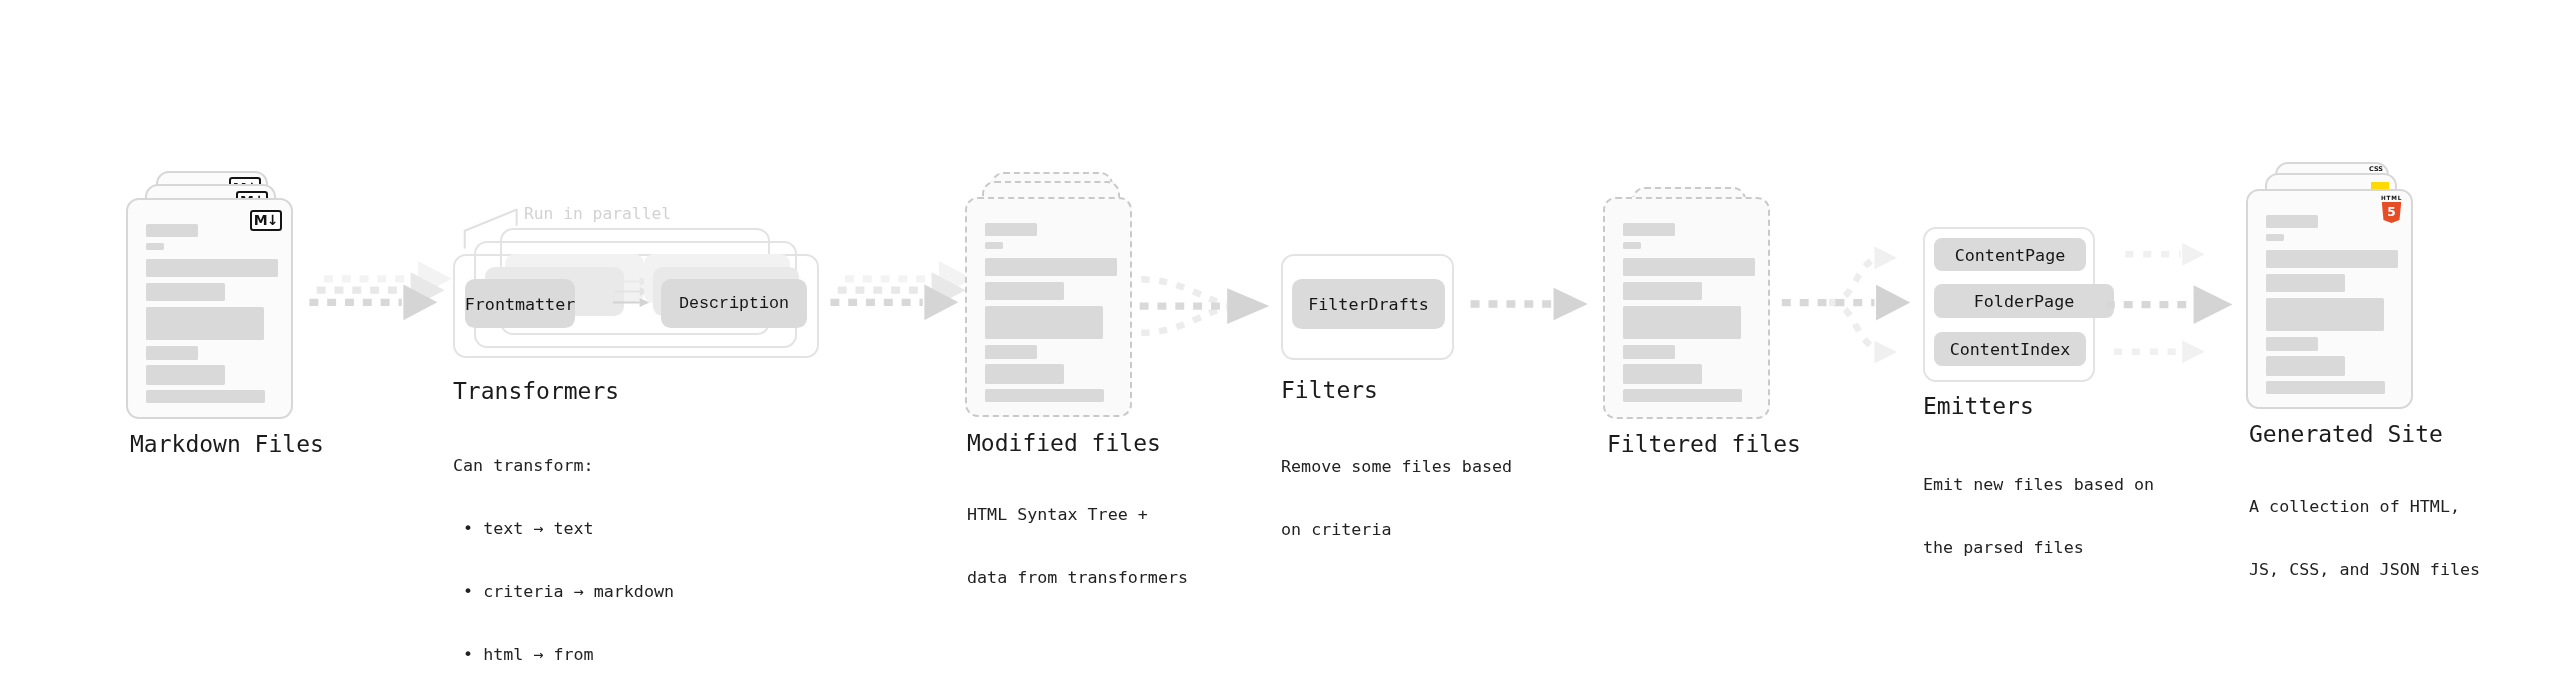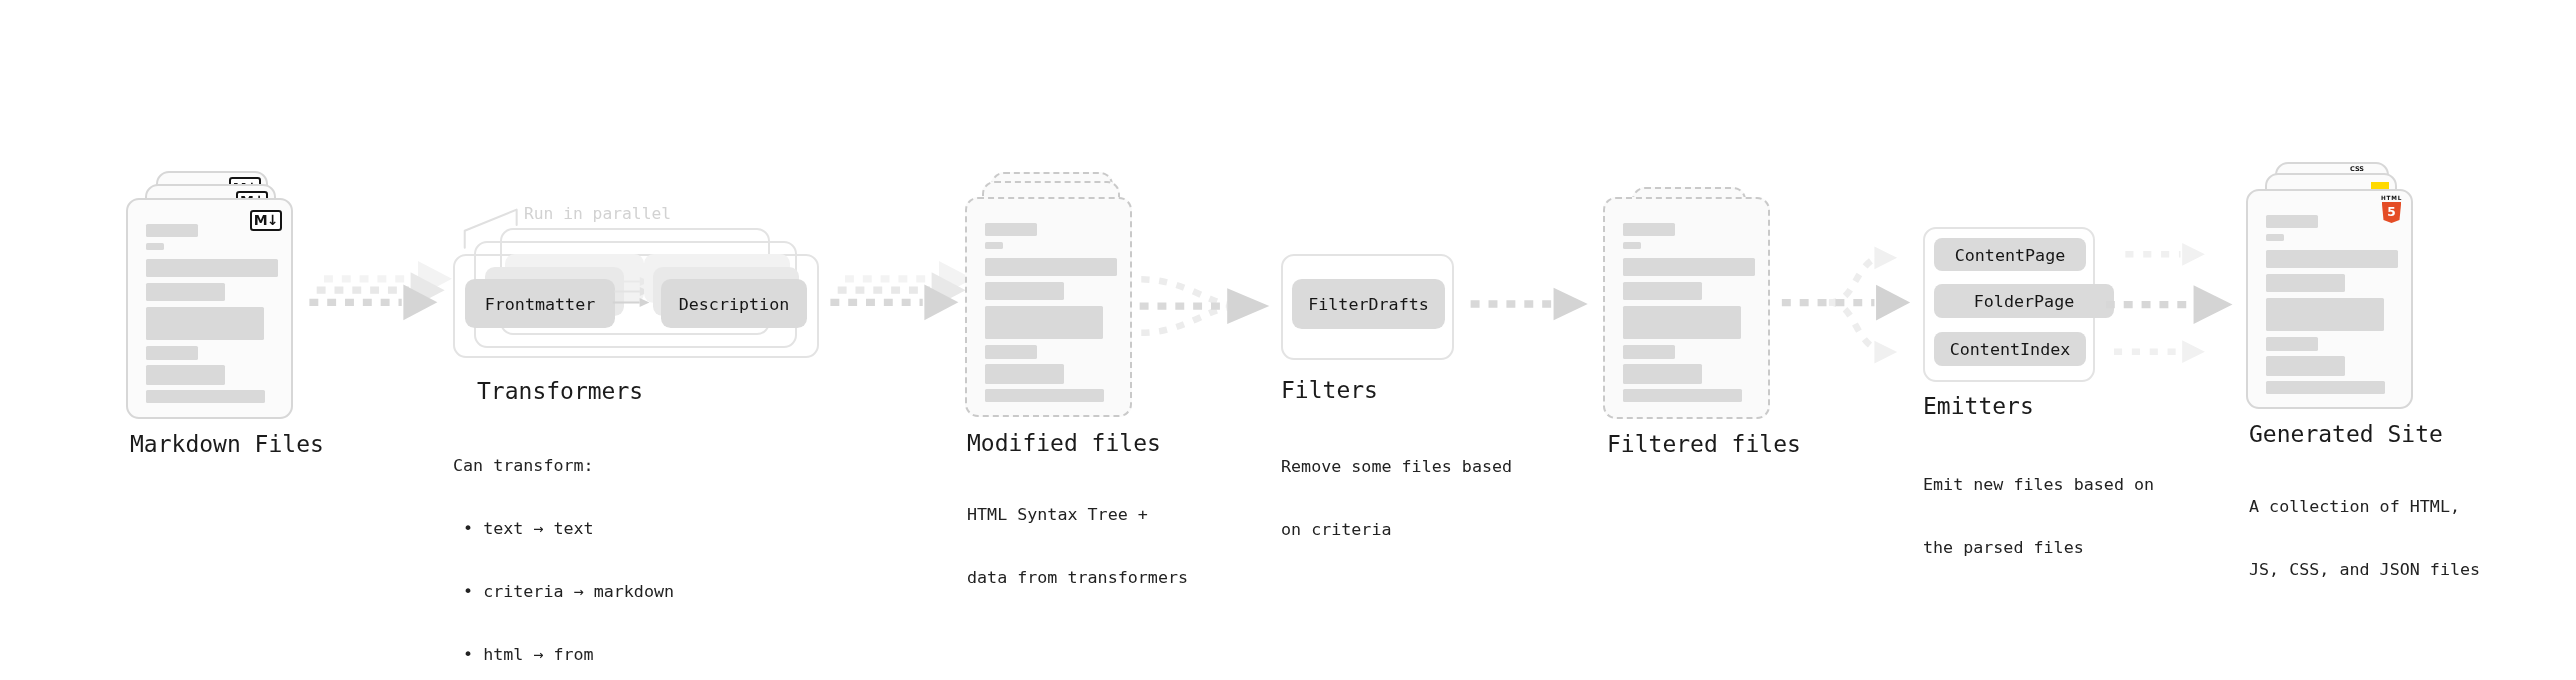--- a/index.html
+++ b/index.html
@@ -96,40 +96,40 @@
     <svg class="arrow" style="left:455px;top:203px;" width="73" height="49" viewBox="0 0 90 60">
       <polyline points="12,55 12,34 76,8 76,27" fill="none" stroke="#e0e0e0" stroke-width="2.5" stroke-linejoin="round" stroke-linecap="round"></polyline>
     </svg>
 
     <div class="panel" style="left:500px;top:228px;width:270px;height:107px;"></div>
     <div class="panel" style="left:474px;top:241px;width:323px;height:107px;"></div>
     <div class="panel" style="left:453px;top:254px;width:366px;height:104px;"></div>
 
     <div class="chip ghost2" style="left:505px;top:254px;width:139px;height:49px;"></div>
     <div class="chip ghost1" style="left:485px;top:267px;width:139px;height:49px;"></div>
-    <div class="chip" style="left:465px;top:279px;width:150px;height:49px;">Frontmatter</div>
+    <div class="chip" style="left:465px;top:279px;width:110px;height:49px;">Frontmatter</div>
 
     <svg class="arrow" style="left:613px;top:275px;" width="39" height="13" viewBox="0 0 48 16">
       <line x1="2" y1="8" x2="33" y2="8" stroke="#e9e9e9" stroke-width="2.5"></line>
         <polygon points="33,2.5 33,13.5 45,8" fill="#e9e9e9"></polygon>
     </svg>
     <svg class="arrow" style="left:613px;top:285px;" width="39" height="13" viewBox="0 0 48 16">
       <line x1="2" y1="8" x2="33" y2="8" stroke="#e3e3e3" stroke-width="2.5"></line>
         <polygon points="33,2.5 33,13.5 45,8" fill="#e3e3e3"></polygon>
     </svg>
     <svg class="arrow" style="left:611px;top:296px;" width="41" height="13" viewBox="0 0 50 16">
       <line x1="2" y1="8" x2="35" y2="8" stroke="#d3d3d3" stroke-width="2.5"></line>
         <polygon points="35,2.5 35,13.5 47,8" fill="#d3d3d3"></polygon>
     </svg>
 
     <div class="chip ghost2" style="left:644px;top:254px;width:146px;height:49px;"></div>
     <div class="chip ghost1" style="left:653px;top:267px;width:146px;height:49px;"></div>
-    <div class="chip" style="left:661px;top:279px;width:146px;height:49px;">Description</div>
-
-    <div class="sec-label" style="left:453px;top:377px;margin-left:24px;">Transformers</div>
+    <div class="chip" style="left:661px;top:279px;width:146px;height:49px;font-family:Liberation Mono, monospace;">Description</div>
+
+    <div class="sec-label" style="left:453px;top:377px;">Transformers</div>
     <div class="sec-desc" style="left:453px;top:413px;">
       <div>Can transform:</div>
       <div> • text → text</div>
       <div> • criteria → markdown</div>
       <div> • html → from</div>
     </div>
   </div>
 
   <svg class="arrow" style="left:827px;top:244px;" width="138" height="81" viewBox="0 0 170 100">
     <g transform="translate(18,-29)">
@@ -228,21 +228,21 @@
     <line x1="30" y1="25" x2="98" y2="25" stroke="#f0f0f0" stroke-width="8" stroke-dasharray="10 12"></line>
     <polygon points="100,11 100,39 128,25" fill="#f1f1f1"></polygon>
     <line x1="6" y1="87" x2="112" y2="87" stroke="#d7d7d7" stroke-width="9" stroke-dasharray="11 11"></line>
     <polygon points="114,63 114,111 162,87" fill="#d4d4d4"></polygon>
     <line x1="16" y1="145" x2="98" y2="145" stroke="#f0f0f0" stroke-width="8" stroke-dasharray="10 12"></line>
     <polygon points="100,131 100,159 128,145" fill="#f1f1f1"></polygon>
   </svg>
 
   <div>
     <div class="doc-card" style="left:2275px;top:162px;width:114px;height:46px;">
-      <div class="css-badge" style="right:23px;top:2.4px;"><span>CSS</span></div>
+      <div class="css-badge" style="right:4px;top:2.4px;"><span>CSS</span></div>
     </div>
     <div class="doc-card" style="left:2265px;top:173px;width:132px;height:46px;">
       <div class="js-badge" style="right:6.5px;top:6.5px;"></div>
     </div>
     <div class="doc-card" style="left:2246px;top:189px;width:167px;height:220px;">
       <div class="html5-logo" style="right:9px;top:4.1px;">
         <div class="html5-word">HTML</div>
         <div class="html5-shield">
             <span>5</span>
           </div>

